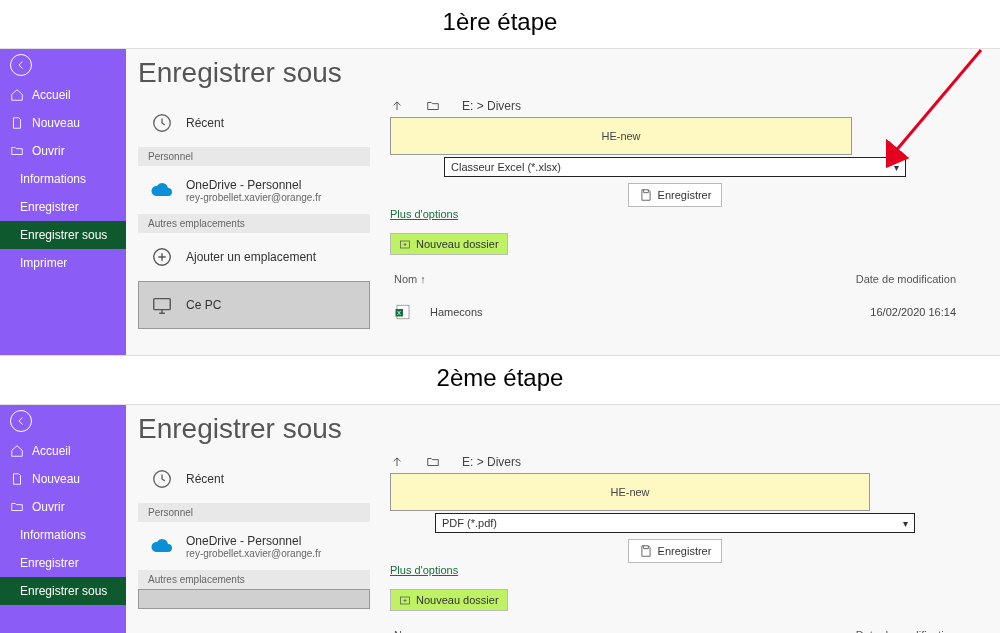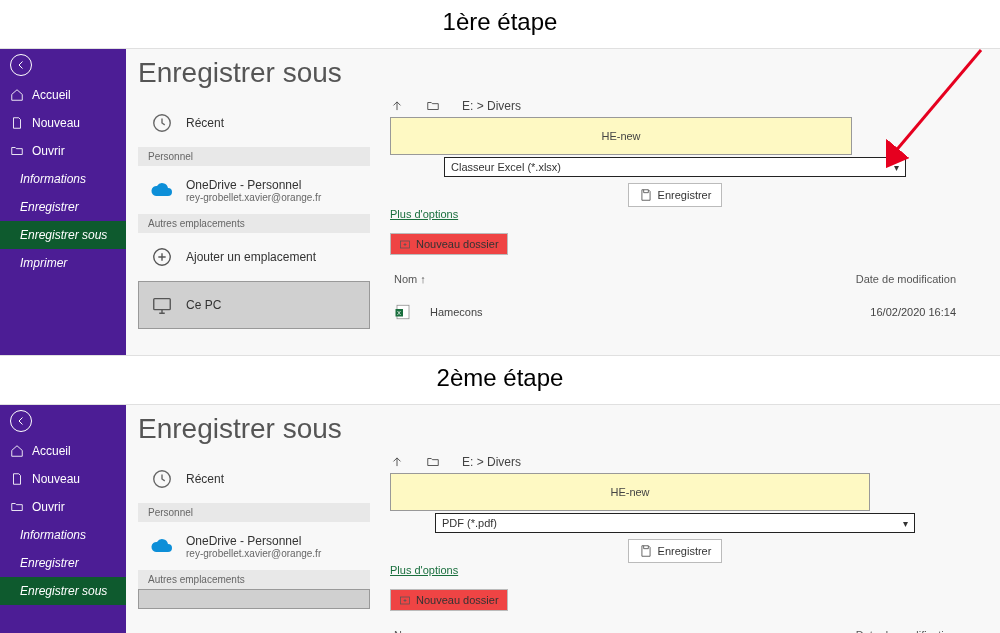--- a/index.html
+++ b/index.html
@@ -1,26 +1,26 @@
 <!DOCTYPE html>
 <html><head>
 <meta charset="utf-8">
 <style>
   * { box-sizing: border-box; margin: 0; padding: 0; }
   body { font-family: "Segoe UI", Arial, sans-serif; background: #fff; font-size: 12px; color: #333; }
   .page { width: 1000px; margin:0 auto; position:relative; }
   .step-title { text-align: center; font-size: 24px; font-weight: 400; color: #000; padding: 8px 0 12px; }
   .app { display: flex; border-top: 1px solid #e0e0e0; border-bottom: 1px solid #e0e0e0; background:#f3f3f3; }
   
-  .sidebar { width: 126px; background: #4c1d95; color: #fff; display:flex; flex-direction:column; }
+  .sidebar { width: 126px; background: #8b5cf6; color: #fff; display:flex; flex-direction:column; }
   .back-row { height: 32px; display:flex; align-items:center; padding:0 10px; }
   .back-btn { width:22px; height:22px; border:1px solid #fff; border-radius:50%; display:flex; align-items:center; justify-content:center; cursor:pointer; }
   .back-btn svg { width:12px; height:12px; }
   .sb-item { display:flex; align-items:center; padding:7px 10px; cursor:pointer; font-size:12px; gap:8px; }
-  .sb-item.indent { padding-left:20px;font-style:italic; }
+  .sb-item.indent { padding-left:20px; }
   .sb-item.active { background:#0e5a2e; }
   .sb-icon { width:14px; height:14px; flex-shrink:0; }
   
   .main { flex:1; background:#f8f8f8; padding: 8px 0 20px 12px; }
   .main-title { font-size: 28px; font-weight: 300; color:#555; padding:0 0 10px 0; }
   .main-cols { display:flex; gap:20px; }
   .col-locations { width: 232px; }
   .loc-item { display:flex; align-items:center; gap:10px; padding:10px 10px; background:transparent; cursor:pointer; }
   .loc-item.selected { background:#d0d0d0; border:1px solid #999; padding:9px; }
   .loc-icon { width:28px; height:28px; flex-shrink:0; display:flex; align-items:center; justify-content:center; }
@@ -29,21 +29,21 @@
   .loc-header { font-size:10px; color:#666; background:#e8e8e8; padding:4px 10px; }
   .col-right { flex:1; padding-right:40px; }
   .path-row { display:flex; align-items:center; gap:22px; color:#444; font-size:12px; margin-bottom:4px; }
   .path-row svg { width:14px; height:14px; }
   .filename-input { width:462px; border:1px solid #999; background:#fef9c3; padding:12px 6px; font-size:11px; color:#444; margin-bottom:2px;text-align:center; }
   .format-row { display:flex; align-items:center; gap:6px;flex-direction:column; }
   .format-select { width:462px; border:1px solid #222; background:#fff; padding:2px 6px; font-size:11px; color:#333; display:flex; align-items:center; justify-content:space-between; height:20px; }
   .format-select .chev { font-size:10px; color:#333; }
   .save-btn { display:flex; align-items:center; gap:5px; border:1px solid #bbb; background:#fff; padding:4px 10px; font-size:11px; cursor:pointer; }
   .link { color:#1a6f3e; text-decoration:underline; font-size:11px; display:inline-block; cursor:pointer; }
-  .newfolder-btn { display:flex; align-items:center; gap:5px; border:1px solid #bbb; background:#ef4444; padding:4px 8px; font-size:11px; cursor:pointer; margin-top:12px; width:fit-content; }
+  .newfolder-btn { display:flex; align-items:center; gap:5px; border:1px solid #bbb; background:#bef264; padding:4px 8px; font-size:11px; cursor:pointer; margin-top:12px; width:fit-content; }
   .list-header { display:flex; justify-content:space-between; margin-top:18px; font-size:11px; color:#555; padding:0 4px 4px 4px; }
   .file-row { display:flex; align-items:center; justify-content:space-between; padding:14px 4px; font-size:11px; color:#444; }
   .file-row .fname { display:flex; align-items:center; gap:18px; }
   .file-icon { width:18px; height:18px; }
   .arrow-red { position:absolute; top:48px; right:14px; pointer-events:none; }
   .folder-svg { width:14px; height:14px; }
   .cloud-svg path { fill:#0d8fd8; }
 </style>
 </head>
 <body>

